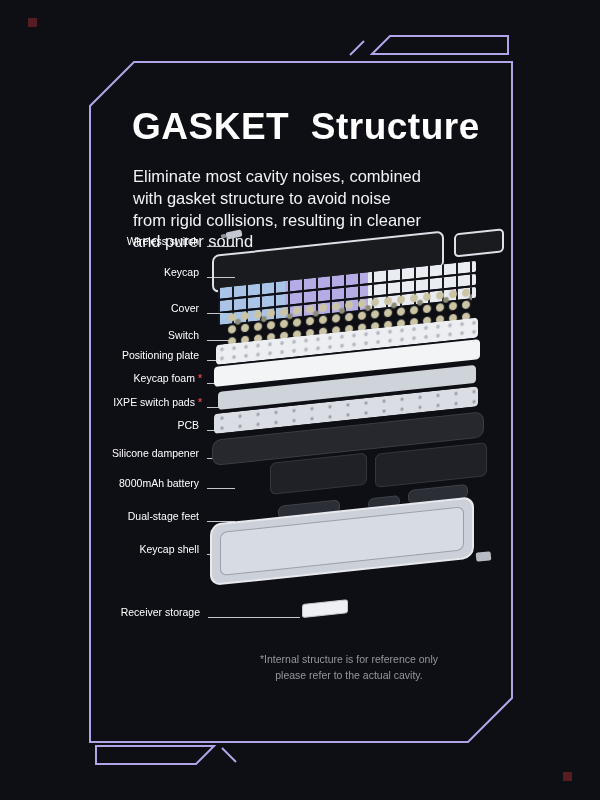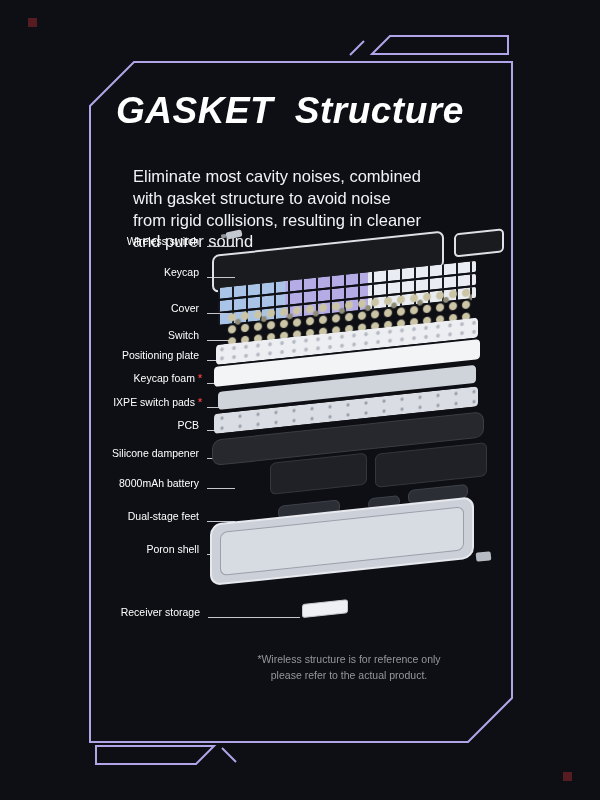--- a/index.html
+++ b/index.html
@@ -6,24 +6,23 @@
   body{
     width:600px;height:800px;overflow:hidden;
     background:#0e0f14;
     font-family:"Liberation Sans", sans-serif;
     position:relative;
   }
   .page{position:absolute;inset:0;}
   svg.frame{position:absolute;inset:0;pointer-events:none;}
 
   .title{
-    position:absolute;left:116px;top:90px;margin:0;
+    position:absolute;left:116px;top:90px;margin:16px;
     color:#ffffff;font-size:37px;font-weight:800;letter-spacing:0.5px;
     white-space:pre;
-    font-style:italic;
   }
   .subtitle{
     position:absolute;left:117px;top:150px;width:350px;margin:16px;
     color:#f1f2f5;font-size:16.5px;line-height:1.32;font-weight:500;
     white-space:pre-line;
   }
 
   
   .lbl{
     position:absolute;left:0;width:235px;height:12px;
@@ -180,21 +179,21 @@
       <span class="txt">8000mAh battery</span>
         <span class="ast"></span>
         <span class="line"></span>
     </div>
     <div class="lbl" style="top:510px">
       <span class="txt">Dual-stage feet</span>
         <span class="ast"></span>
         <span class="line"></span>
     </div>
     <div class="lbl" style="top:543px">
-      <span class="txt">Poron shell</span>
+      <span class="txt">Keycap shell</span>
         <span class="ast"></span>
         <span class="line"></span>
     </div>
     <div class="lbl" style="top:606px;width:300px">
       <span class="txt">Receiver storage</span>
         <span class="ast"></span>
         <span class="line" style="width:92px"></span>
     </div>
 
     <div class="ws-icon">
@@ -237,18 +236,18 @@
 
     <div class="layer shell-layer" style="left:210px;top:524px;width:260px;height:58px">
       <div class="shell-inner"></div>
     </div>
     <div class="usb-piece" style="left:476px;top:552px;width:15px;height:9px"></div>
 
     <div class="layer receiver-layer" style="left:302px;top:604px;width:44px;height:12px"></div>
   </div>
 
   <div class="footnote">
-    <div>*Wireless structure is for reference only</div>
-    <div>please refer to the actual product.</div>
+    <div>*Internal structure is for reference only</div>
+    <div>please refer to the actual cavity.</div>
   </div>
 
 
 </div>
 
 </body></html>

